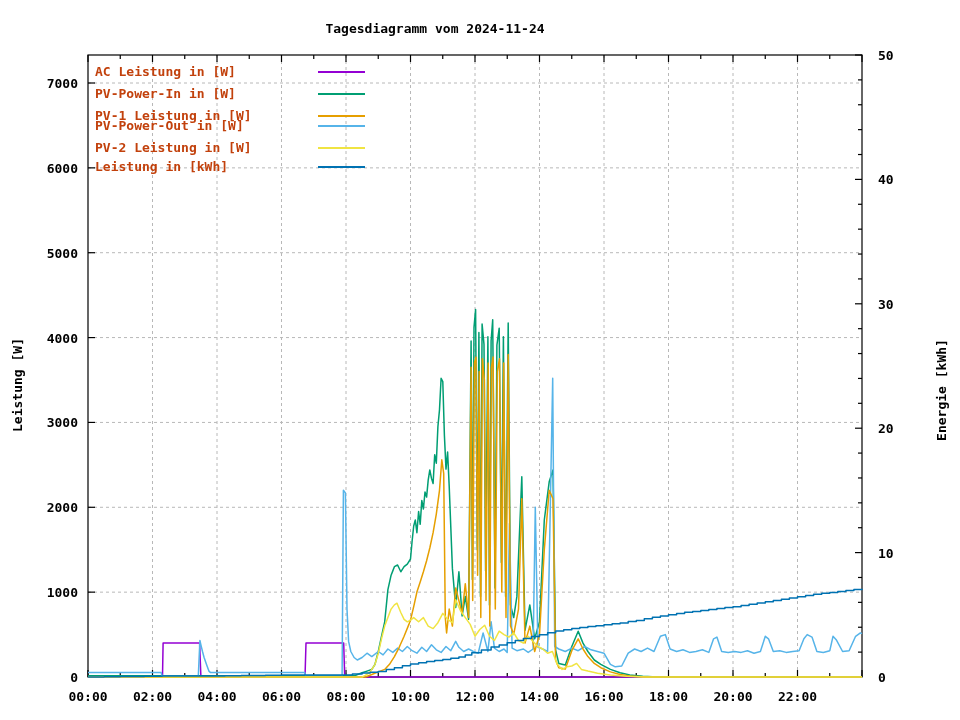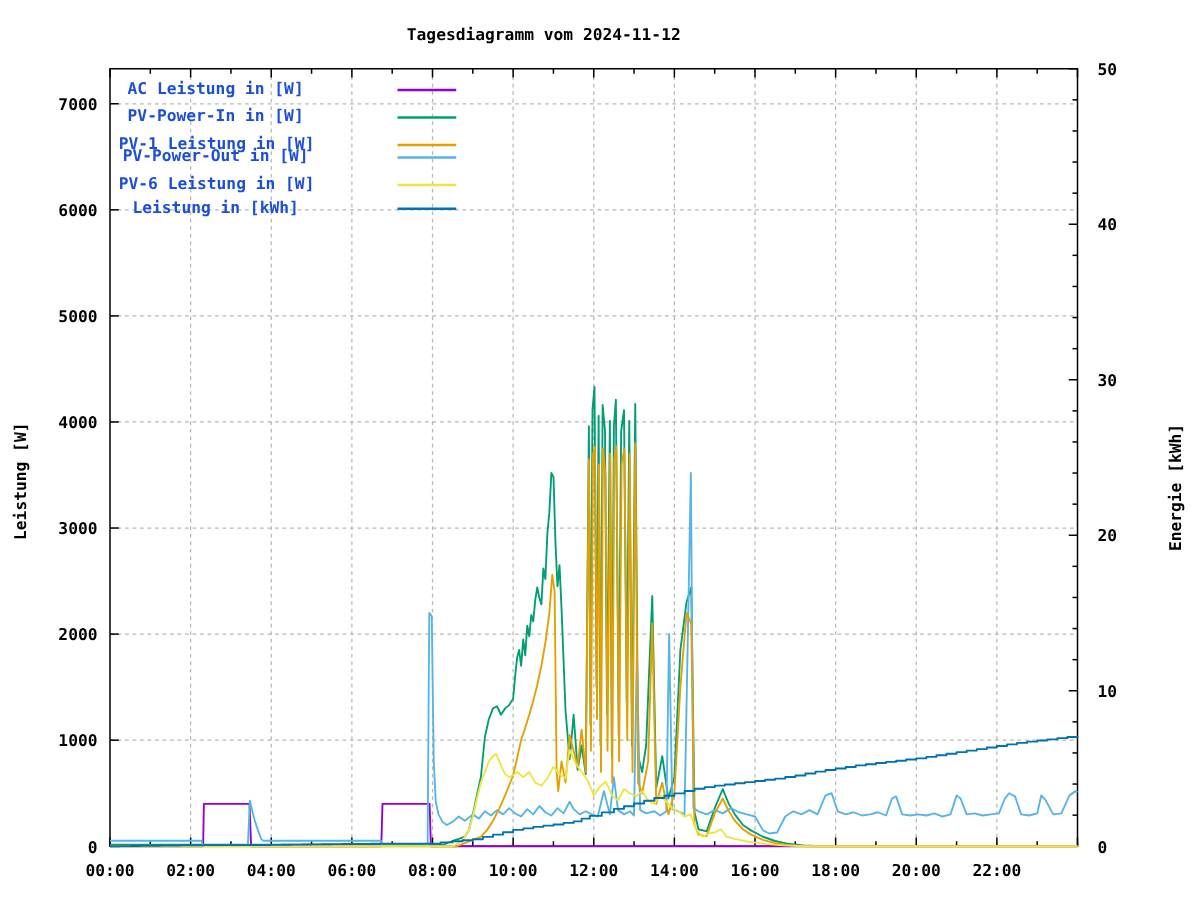--- a/index.html
+++ b/index.html
@@ -13,22 +13,22 @@
     font-size:13px;font-weight:bold;color:#000;white-space:nowrap;
   }
   .ylabel{
     position:absolute;font-size:13px;font-weight:bold;color:#000;white-space:nowrap;
   }
   .ylabel-left{left:17px;top:385px;transform:translate(-50%,-50%) rotate(-90deg);}
   .ylabel-right{left:941px;top:390px;transform:translate(-50%,-50%) rotate(-90deg);}
   .legend{position:absolute;left:0;top:62px;width:400px;}
   .lrow{position:absolute;left:0;height:19px;width:400px;}
   .lrow .llabel{
-    position:absolute;left:95px;width:155px;text-align:center;
-    font-size:13px;font-weight:bold;color:#1d4ed8;line-height:19px;white-space:nowrap;
+    position:absolute;left:95px;width:155px;text-align:left;
+    font-size:13px;font-weight:bold;color:#c2410c;line-height:19px;white-space:nowrap;
   }
   .lrow .lsample{position:absolute;left:318px;top:9px;width:47px;height:2px;}
 </style>
 </head>
 <body>
 
 <div class="chart-root">
   <svg id="plot-svg" width="960" height="720" viewBox="0 0 960 720">
       <line x1="88" y1="592.143246930423" x2="862" y2="592.143246930423" stroke="#b8b8b8" stroke-width="1" stroke-dasharray="3,3"></line>
       <line x1="88" y1="507.28649386084584" x2="862" y2="507.28649386084584" stroke="#b8b8b8" stroke-width="1" stroke-dasharray="3,3"></line>
@@ -160,21 +160,21 @@
       <text x="878" y="184.39999999999998" text-anchor="start" font-size="13" font-weight="bold" fill="#000">40</text>
       <text x="878" y="60" text-anchor="start" font-size="13" font-weight="bold" fill="#000">50</text>
       <path d="M88.0,677.0 L162.5,677.0 L163.1,643.1 L199.6,643.1 L200.9,677.0 L305.0,677.0 L306.0,643.1 L343.7,643.1 L344.7,677.0 L862.0,677.0" fill="none" stroke="#9400d3" stroke-width="1.5" stroke-linejoin="round" stroke-linecap="butt"></path>
       <path d="M88.0,675.7 L346.0,675.7 L355.7,675.3 L362.1,672.8 L367.0,671.1 L371.8,669.4 L375.0,664.3 L378.3,651.5 L381.5,636.3 L384.7,621.8 L387.9,589.6 L391.1,575.2 L392.8,570.9 L394.4,566.7 L397.6,565.0 L400.8,571.8 L404.1,566.7 L407.3,564.1 L410.5,559.0 L412.1,541.2 L413.7,526.0 L415.3,520.0 L416.9,532.7 L418.6,511.5 L420.2,524.3 L421.8,500.5 L423.4,509.0 L425.0,492.0 L426.6,497.1 L428.2,480.1 L429.8,469.9 L431.5,478.4 L433.1,483.5 L434.7,454.7 L436.3,463.2 L437.9,426.7 L439.5,409.7 L441.1,378.3 L442.8,381.7 L444.4,435.2 L446.0,469.1 L447.6,452.1 L449.2,486.1 L452.4,568.4 L455.7,607.4 L458.9,571.8 L462.1,615.9 L465.3,596.4 L468.6,619.3 L471.1,341.0 L472.4,579.4 L474.0,327.4 L475.6,309.6 L477.3,549.7 L478.9,332.5 L480.5,596.4 L482.1,324.0 L484.0,344.4 L485.6,570.9 L487.9,336.7 L489.5,604.9 L491.1,341.0 L492.7,319.8 L495.0,587.9 L496.9,345.2 L499.2,328.2 L501.4,562.4 L503.4,336.7 L505.6,596.4 L508.2,323.1 L510.5,604.9 L513.7,617.6 L516.9,596.4 L521.8,476.7 L525.0,630.3 L529.8,604.9 L534.7,638.8 L539.5,621.8 L544.3,520.0 L549.2,481.8 L553.0,469.9 L555.6,649.8 L558.8,663.4 L565.3,665.1 L571.8,646.5 L578.2,631.2 L583.0,643.1 L587.9,651.5 L594.3,660.0 L600.8,664.3 L610.4,669.4 L620.1,672.8 L629.8,674.9 L642.7,676.3 L652.4,676.7 L862.0,676.7" fill="none" stroke="#009e73" stroke-width="1.5" stroke-linejoin="round" stroke-linecap="butt"></path>
       <path d="M88.0,672.6 L161.2,672.6 L162.2,676.3 L198.3,676.3 L199.9,640.5 L200.9,644.8 L202.5,651.5 L204.1,657.5 L206.7,665.1 L208.9,671.1 L210.6,672.6 L304.7,672.6 L305.7,676.3 L342.1,676.3 L343.4,490.3 L345.4,492.9 L347.0,609.1 L348.6,641.4 L350.8,651.5 L354.1,657.5 L357.3,660.0 L362.1,657.5 L367.0,653.2 L371.8,656.6 L378.3,651.5 L383.1,654.9 L387.9,649.0 L392.8,652.4 L397.6,648.1 L402.4,651.5 L407.3,646.5 L412.1,650.7 L416.9,653.2 L421.8,647.3 L426.6,651.5 L431.5,644.8 L436.3,649.8 L441.1,652.4 L446.0,646.5 L450.8,650.7 L455.7,641.4 L458.9,647.3 L463.7,651.5 L468.6,649.0 L473.4,651.5 L478.2,653.2 L483.1,632.9 L487.9,651.5 L491.1,621.8 L494.4,648.1 L499.2,651.5 L504.0,649.0 L507.2,652.4 L509.5,523.4 L512.1,648.1 L516.9,650.7 L523.4,649.0 L528.2,652.4 L533.1,649.0 L535.3,507.3 L537.9,647.3 L542.7,649.0 L547.6,651.5 L552.7,378.3 L554.7,646.5 L558.8,649.0 L565.3,651.5 L571.8,648.1 L578.2,650.7 L584.7,646.5 L591.1,649.8 L597.5,651.5 L604.0,653.2 L610.4,664.3 L615.3,666.8 L621.7,666.0 L628.2,653.2 L634.6,649.0 L641.1,651.5 L647.5,648.1 L654.0,651.5 L660.4,636.3 L665.3,634.6 L670.1,649.0 L676.6,651.5 L683.0,649.8 L689.5,652.4 L695.9,651.5 L702.4,649.8 L708.8,652.4 L713.6,638.8 L716.9,637.1 L721.7,651.5 L728.2,652.4 L734.6,651.5 L741.1,652.4 L747.5,650.7 L754.0,653.2 L760.4,651.5 L765.3,636.3 L768.5,638.8 L773.3,651.5 L779.8,650.7 L786.2,652.4 L792.7,651.5 L799.1,650.7 L803.9,638.8 L807.2,634.6 L812.0,637.1 L816.9,651.5 L823.3,652.4 L829.8,650.7 L833.0,636.3 L836.2,639.7 L842.6,651.5 L849.1,650.7 L855.6,636.3 L860.4,632.9 L862.0,633.7" fill="none" stroke="#56b4e9" stroke-width="1.5" stroke-linejoin="round" stroke-linecap="butt"></path>
       <path d="M88.0,677.0 L365.4,677.0 L371.8,674.5 L378.3,671.9 L384.7,669.4 L389.5,664.3 L394.4,656.6 L399.2,647.3 L404.1,636.3 L408.9,624.4 L410.5,620.1 L413.7,606.6 L416.9,592.1 L420.2,582.0 L423.4,571.8 L426.6,560.7 L429.8,548.0 L433.1,532.7 L436.3,514.1 L439.5,490.3 L441.8,459.8 L443.7,473.3 L445.3,617.6 L446.6,632.9 L449.2,609.1 L452.4,626.1 L455.7,587.9 L458.9,600.6 L462.1,613.4 L465.3,583.7 L468.6,617.6 L471.1,367.3 L472.7,600.6 L474.4,363.0 L476.0,357.1 L477.6,575.2 L479.2,371.5 L480.8,617.6 L482.4,358.8 L484.4,380.0 L486.0,600.6 L488.2,363.0 L489.8,626.1 L491.4,367.3 L493.1,357.1 L495.3,609.1 L497.3,371.5 L499.5,358.8 L501.8,592.1 L503.7,363.0 L506.0,617.6 L508.2,354.5 L510.5,626.1 L513.7,634.6 L518.5,609.1 L521.8,498.8 L525.0,643.1 L529.8,626.1 L534.7,651.5 L539.5,634.6 L544.3,549.7 L549.2,490.3 L553.0,498.8 L555.6,660.0 L558.8,667.7 L565.3,668.9 L571.8,650.7 L578.2,638.8 L583.0,649.0 L587.9,656.6 L594.3,663.4 L600.8,667.7 L610.4,671.9 L620.1,674.5 L629.8,676.0 L645.9,677.0 L862.0,677.0" fill="none" stroke="#e69f00" stroke-width="1.5" stroke-linejoin="round" stroke-linecap="butt"></path>
       <path d="M88.0,677.0 L362.1,677.0 L365.4,675.3 L370.2,671.9 L375.0,664.3 L378.3,653.2 L381.5,638.8 L384.7,626.1 L387.9,617.6 L391.1,609.1 L394.4,604.9 L397.0,603.2 L400.8,612.5 L404.1,619.3 L407.3,621.8 L410.5,620.1 L413.7,617.6 L418.6,621.8 L423.4,617.6 L428.2,626.1 L433.1,628.6 L437.9,622.7 L442.8,613.4 L447.6,619.3 L452.4,622.7 L455.7,599.8 L460.5,610.8 L465.3,617.6 L470.2,624.4 L475.0,636.3 L479.8,629.5 L484.7,625.2 L489.5,636.3 L494.4,640.5 L499.2,631.2 L504.0,634.6 L508.9,637.1 L513.7,632.9 L518.5,640.5 L523.4,643.1 L528.2,636.3 L533.1,641.4 L537.9,646.5 L542.7,649.0 L547.6,653.2 L552.4,651.5 L557.2,664.3 L562.1,669.4 L566.9,666.8 L571.8,666.0 L576.6,663.4 L581.4,669.4 L587.9,671.1 L597.5,673.2 L610.4,674.9 L626.6,676.3 L642.7,677.0 L862.0,677.0" fill="none" stroke="#f0e442" stroke-width="1.5" stroke-linejoin="round" stroke-linecap="butt"></path>
       <path d="M88.0,677.0 L96.1,677.0 L96.1,676.9 L104.1,676.9 L104.1,676.8 L112.2,676.8 L112.2,676.7 L120.3,676.7 L120.3,676.6 L128.3,676.6 L128.3,676.5 L136.4,676.5 L136.4,676.4 L144.4,676.4 L144.4,676.3 L152.5,676.3 L152.5,676.3 L162.2,676.3 L162.2,676.1 L169.9,676.1 L169.9,676.1 L177.7,676.1 L177.7,676.1 L185.4,676.1 L185.4,676.1 L193.1,676.1 L193.1,676.1 L200.9,676.1 L200.9,676.1 L208.9,676.1 L208.9,676.0 L217.0,676.0 L217.0,675.9 L225.1,675.9 L225.1,675.8 L233.1,675.8 L233.1,675.7 L241.2,675.7 L241.2,675.6 L249.3,675.6 L249.3,675.5 L257.3,675.5 L257.3,675.4 L265.4,675.4 L265.4,675.3 L273.4,675.3 L273.4,675.2 L281.5,675.2 L281.5,675.1 L289.0,675.1 L289.0,675.1 L296.5,675.1 L296.5,675.0 L304.1,675.0 L304.1,674.9 L312.5,674.9 L312.5,674.9 L320.8,674.9 L320.8,674.9 L329.2,674.9 L329.2,674.9 L337.6,674.9 L337.6,674.9 L346.0,674.9 L346.0,674.9 L352.4,674.9 L352.4,673.9 L362.1,673.9 L362.1,673.0 L370.2,673.0 L370.2,672.2 L378.3,672.2 L378.3,671.4 L386.3,671.4 L386.3,669.5 L394.4,669.5 L394.4,667.7 L402.4,667.7 L402.4,665.8 L410.5,665.8 L410.5,663.9 L418.6,663.9 L418.6,662.7 L426.6,662.7 L426.6,661.5 L434.7,661.5 L434.7,660.5 L442.8,660.5 L442.8,659.6 L450.8,659.6 L450.8,658.3 L458.9,658.3 L458.9,657.1 L465.3,657.1 L465.3,654.9 L471.8,654.9 L471.8,652.7 L481.4,652.7 L481.4,649.9 L491.1,649.9 L491.1,647.1 L499.2,647.1 L499.2,645.0 L507.2,645.0 L507.2,642.8 L515.3,642.8 L515.3,640.6 L523.4,640.6 L523.4,638.4 L531.4,638.4 L531.4,636.6 L539.5,636.6 L539.5,634.7 L547.6,634.7 L547.6,632.8 L555.6,632.8 L555.6,631.0 L563.7,631.0 L563.7,629.7 L571.8,629.7 L571.8,628.5 L579.8,628.5 L579.8,627.6 L587.9,627.6 L587.9,626.6 L595.9,626.6 L595.9,625.7 L604.0,625.7 L604.0,624.8 L612.1,624.8 L612.1,623.8 L620.1,623.8 L620.1,622.9 L628.2,622.9 L628.2,621.6 L636.3,621.6 L636.3,620.4 L644.3,620.4 L644.3,618.8 L652.4,618.8 L652.4,617.3 L660.4,617.3 L660.4,616.0 L668.5,616.0 L668.5,614.8 L676.6,614.8 L676.6,613.6 L684.6,613.6 L684.6,612.3 L692.7,612.3 L692.7,611.4 L700.8,611.4 L700.8,610.4 L708.8,610.4 L708.8,609.5 L716.9,609.5 L716.9,608.6 L724.9,608.6 L724.9,607.6 L733.0,607.6 L733.0,606.7 L741.1,606.7 L741.1,605.5 L749.1,605.5 L749.1,604.2 L757.2,604.2 L757.2,603.0 L765.3,603.0 L765.3,601.7 L773.3,601.7 L773.3,600.5 L781.4,600.5 L781.4,599.3 L789.4,599.3 L789.4,598.0 L797.5,598.0 L797.5,596.8 L805.6,596.8 L805.6,595.5 L813.6,595.5 L813.6,594.3 L821.7,594.3 L821.7,593.3 L829.8,593.3 L829.8,592.4 L837.8,592.4 L837.8,591.5 L845.9,591.5 L845.9,590.5 L853.9,590.5 L853.9,589.6 L862.0,589.6 L862.0,588.7" fill="none" stroke="#0072b2" stroke-width="1.5" stroke-linejoin="round" stroke-linecap="butt"></path>
     </svg>
 
-  <div class="chart-title">Tagesdiagramm vom 2024-11-12</div>
+  <div class="chart-title">Tagesdiagramm vom 2024-11-24</div>
 
   <div class="ylabel ylabel-left">Leistung [W]</div>
   <div class="ylabel ylabel-right">Energie [kWh]</div>
 
   <div class="legend">
     <div class="lrow" style="top:0px">
       <span class="llabel">AC Leistung in [W]</span>
       <span class="lsample" style="background: rgb(148, 0, 211);"></span>
     </div>
     <div class="lrow" style="top:22px">
@@ -183,21 +183,21 @@
     </div>
     <div class="lrow" style="top:54px">
       <span class="llabel">PV-Power-Out in [W]</span>
       <span class="lsample" style="background: rgb(86, 180, 233);"></span>
     </div>
     <div class="lrow" style="top:44px">
       <span class="llabel">PV-1 Leistung in [W]</span>
       <span class="lsample" style="background: rgb(230, 159, 0);"></span>
     </div>
     <div class="lrow" style="top:76px">
-      <span class="llabel">PV-6 Leistung in [W]</span>
+      <span class="llabel">PV-2 Leistung in [W]</span>
       <span class="lsample" style="background: rgb(240, 228, 66);"></span>
     </div>
     <div class="lrow" style="top:95px">
       <span class="llabel">Leistung in [kWh]</span>
       <span class="lsample" style="background: rgb(0, 114, 178);"></span>
     </div>
   </div>
 </div>
 
 </body></html>

